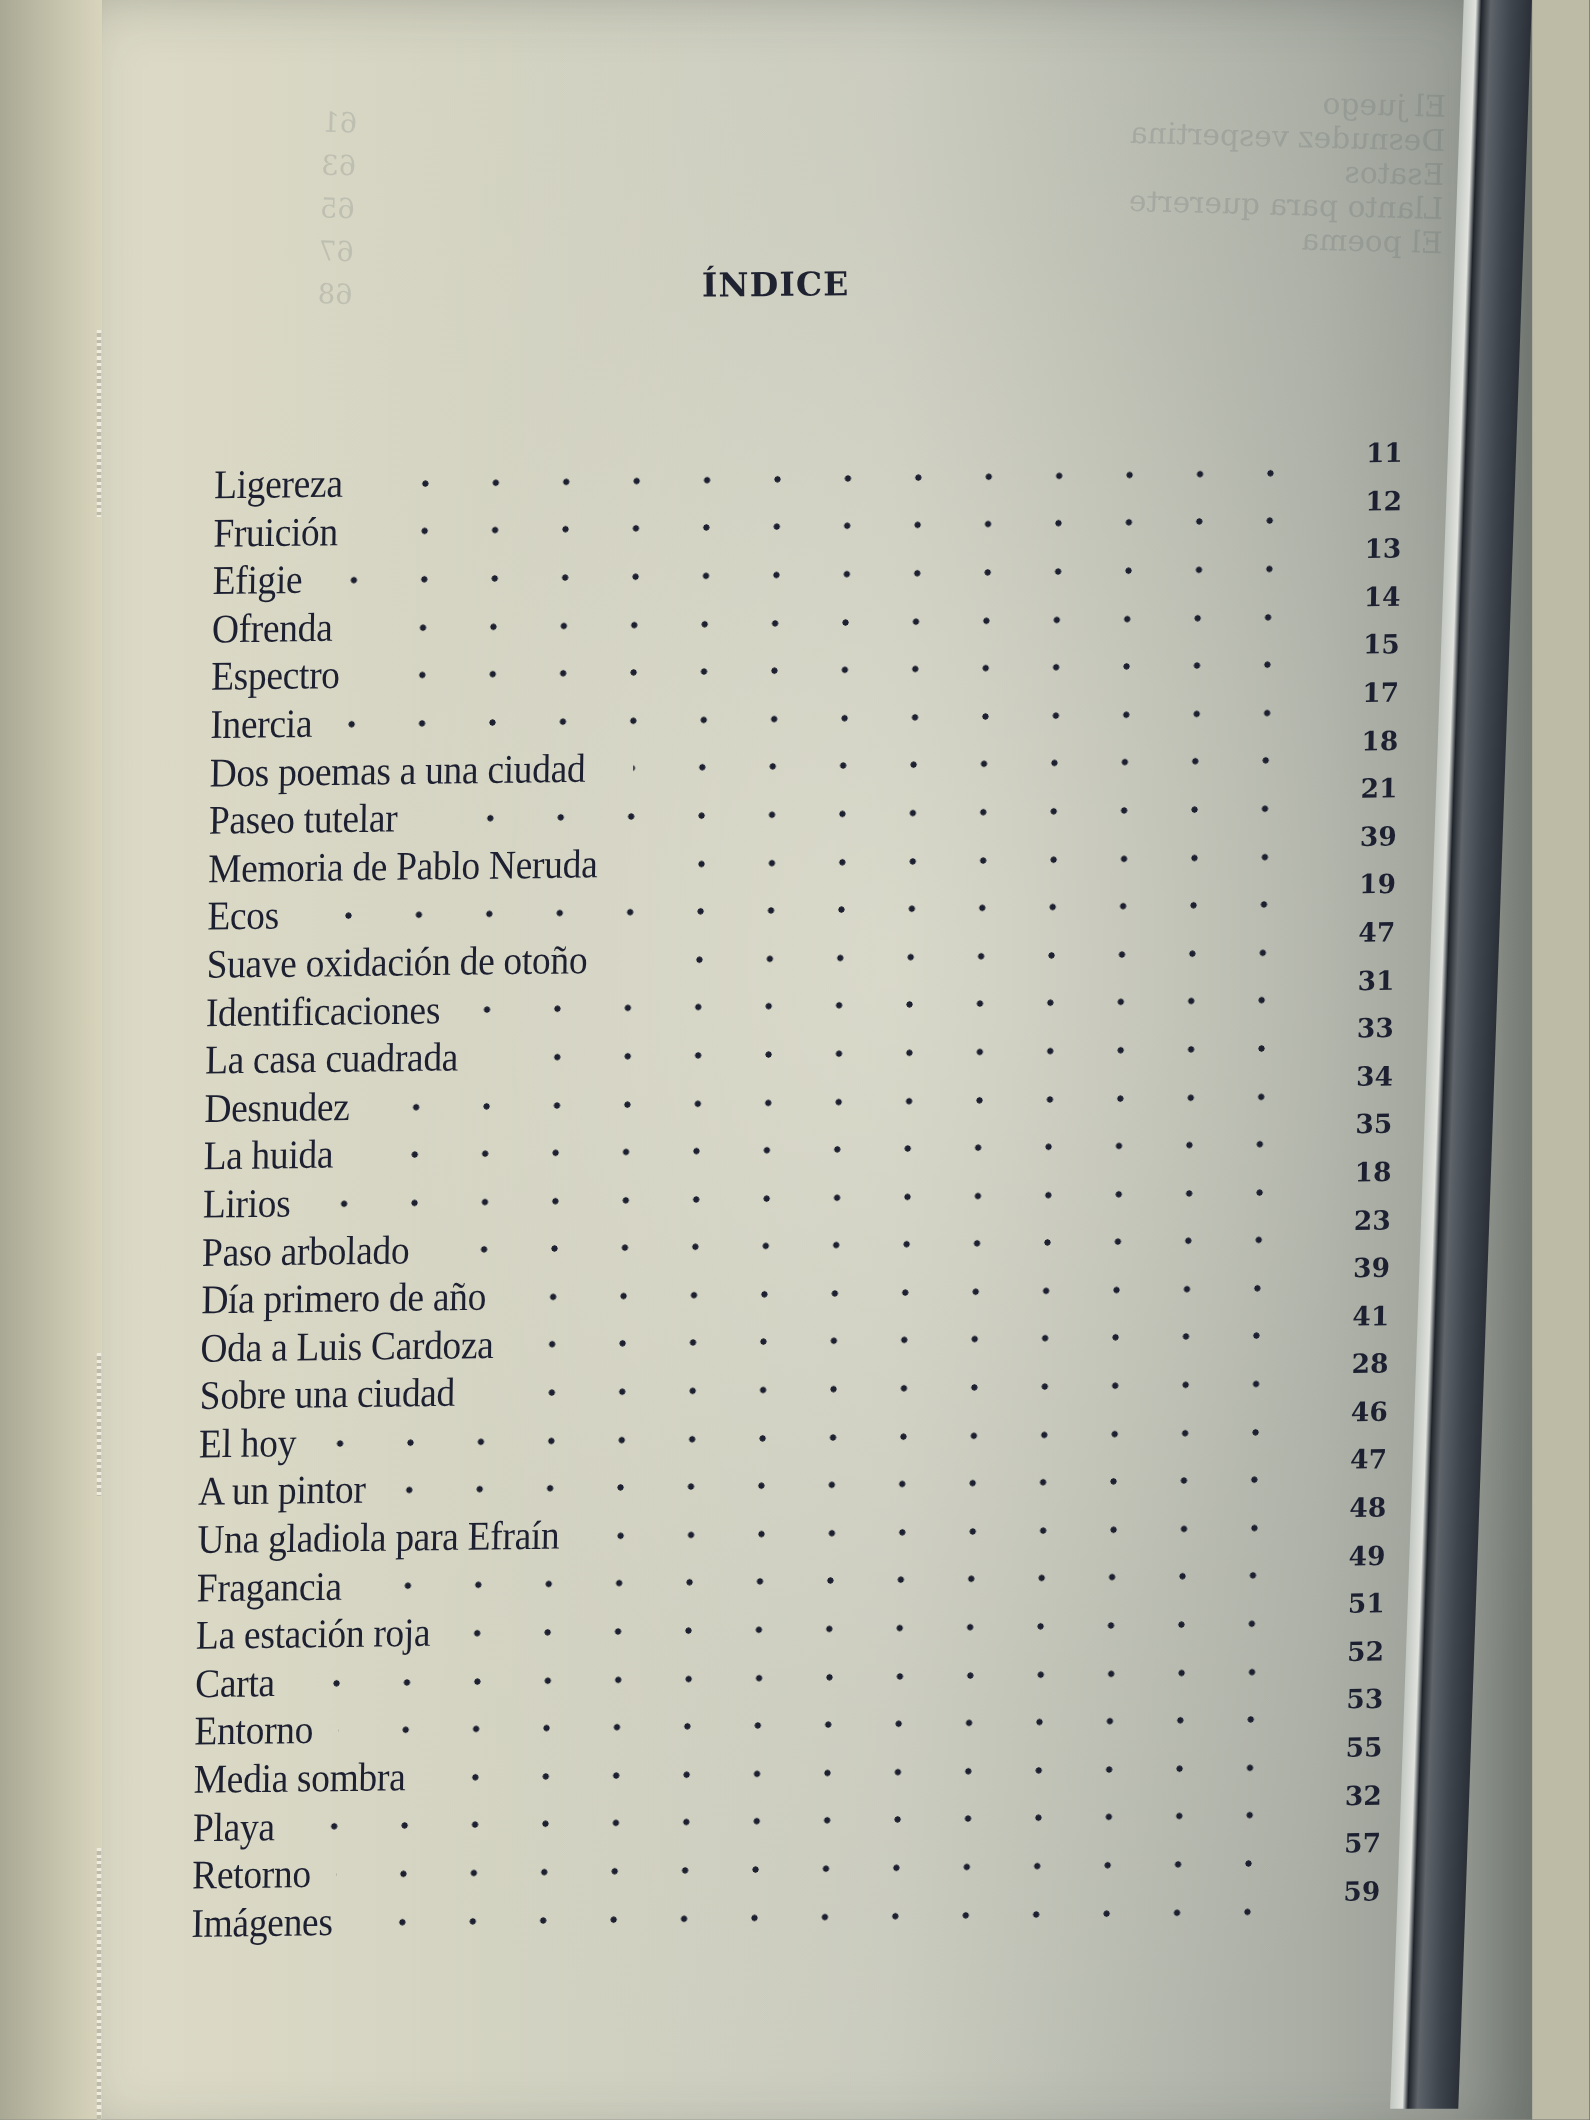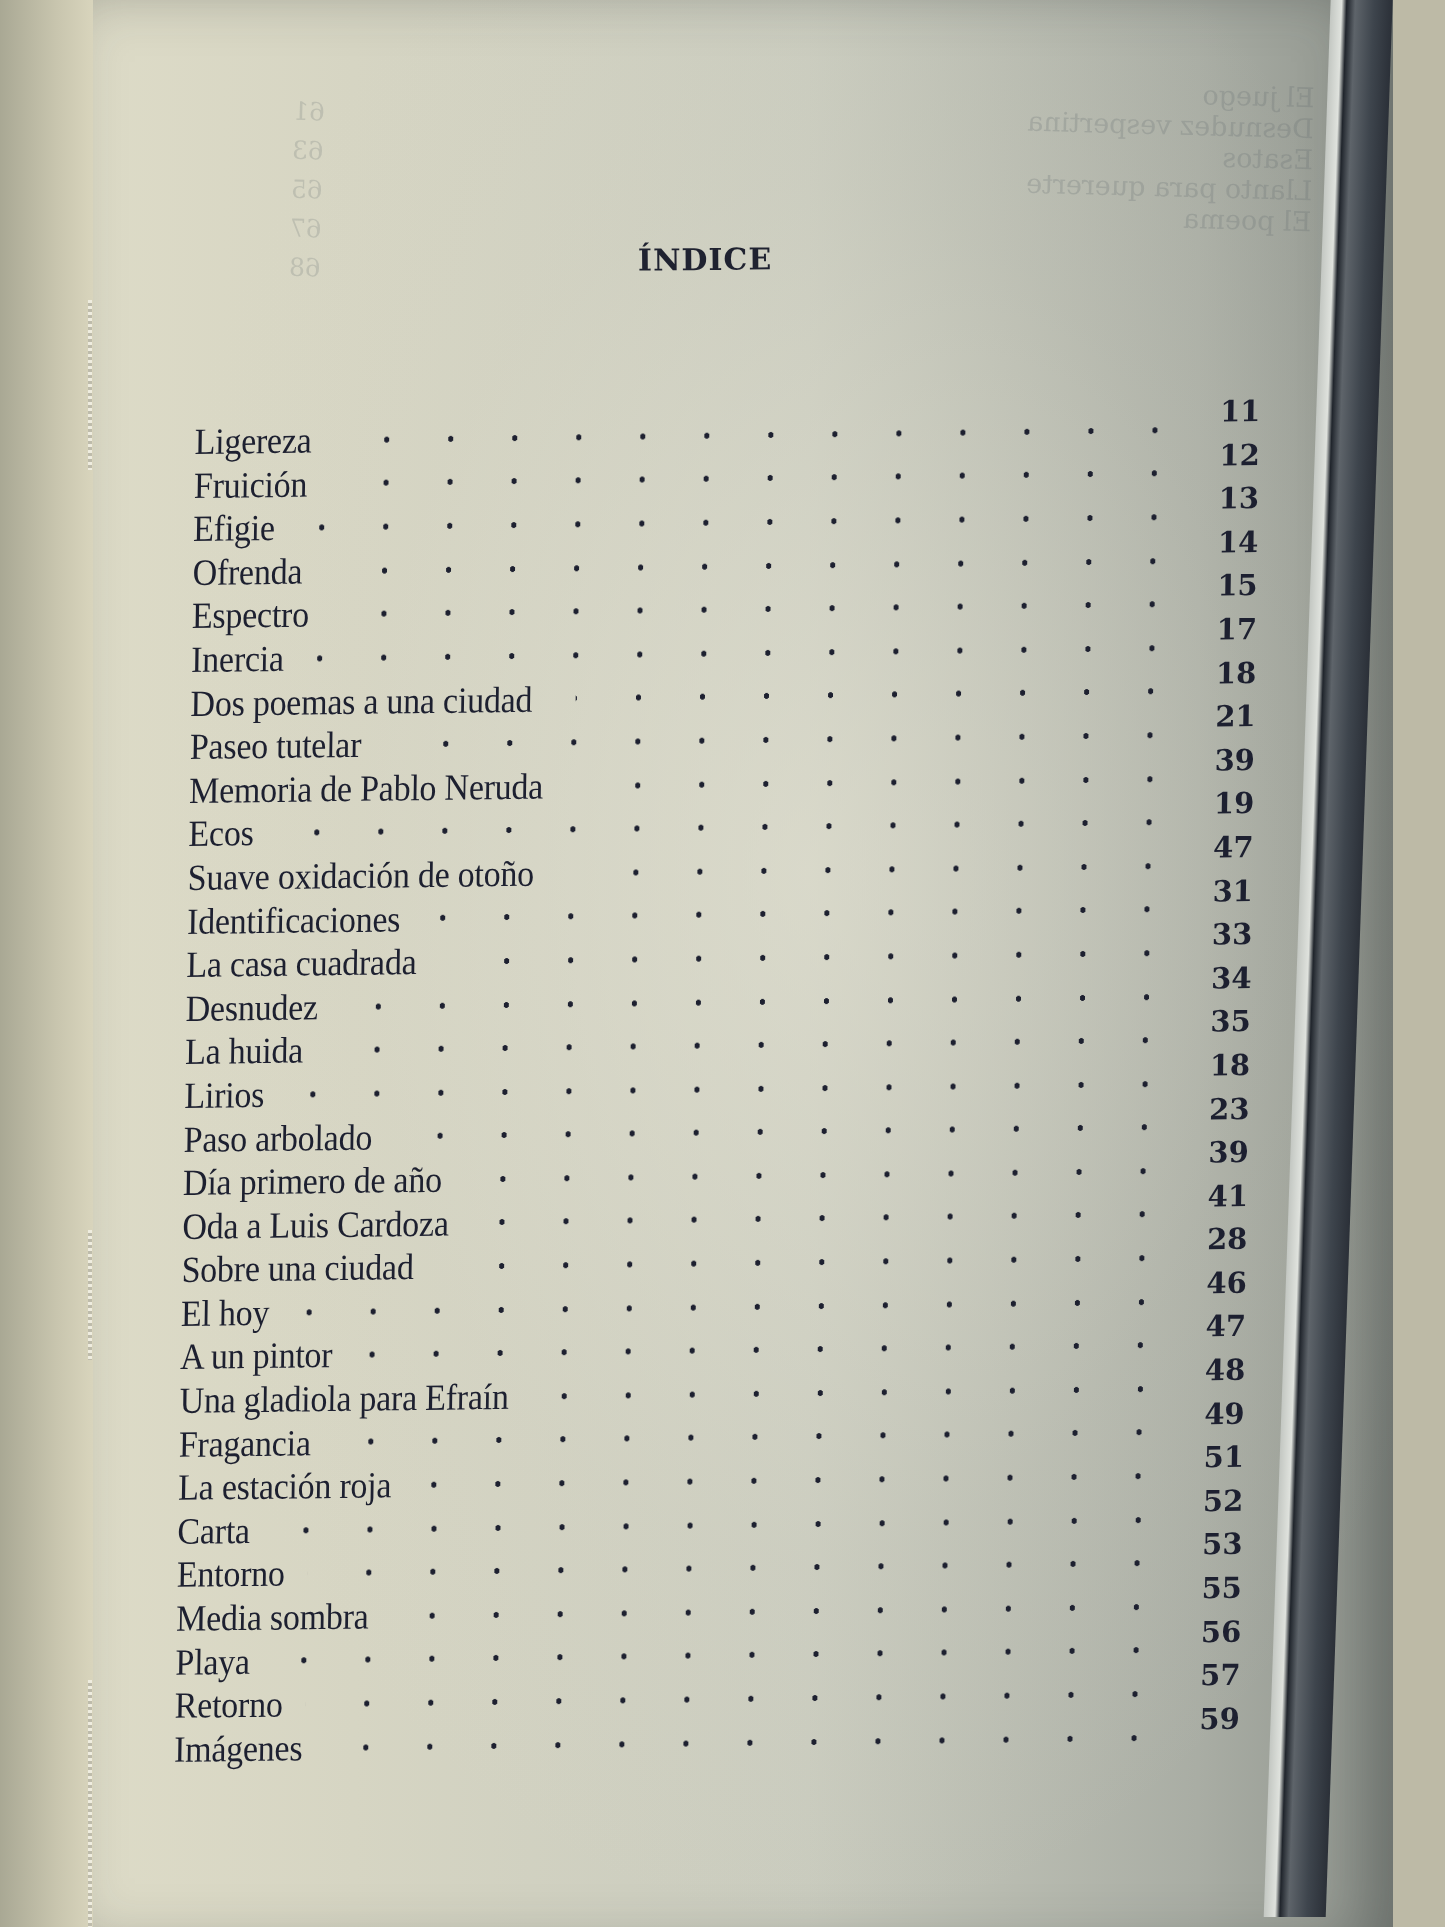--- a/index.html
+++ b/index.html
@@ -123,23 +123,23 @@
       height: 8px;
       background-image: radial-gradient(circle, #1d2030 2.6px, transparent 3px);
       background-size: 64px 8px;
       background-repeat: repeat-x;
       background-position: right center;
       align-self: center;
     }
     .toc-page {
       width: 70px;
       font-family: "DejaVu Serif", serif;
-      font-size: 29px;
+      font-size: 24px;
       font-weight: bold;
-      text-align: center;
+      text-align: right;
       color: #1d2030;
       transform: translateY(-20px);
     }
   </style>
 </head>
 <body>
 
 <div class="scene">
   <div class="left-page"></div>
   <div class="binding-thread thread-1"></div>
@@ -304,21 +304,21 @@
         <span class="toc-page">53</span>
       </div>
       <div class="toc-row">
         <span class="toc-title">Media sombra</span>
         <span class="toc-leader"></span>
         <span class="toc-page">55</span>
       </div>
       <div class="toc-row">
         <span class="toc-title">Playa</span>
         <span class="toc-leader"></span>
-        <span class="toc-page">56</span>
+        <span class="toc-page">32</span>
       </div>
       <div class="toc-row">
         <span class="toc-title">Retorno</span>
         <span class="toc-leader"></span>
         <span class="toc-page">57</span>
       </div>
       <div class="toc-row">
         <span class="toc-title">Imágenes</span>
         <span class="toc-leader"></span>
         <span class="toc-page">59</span>

